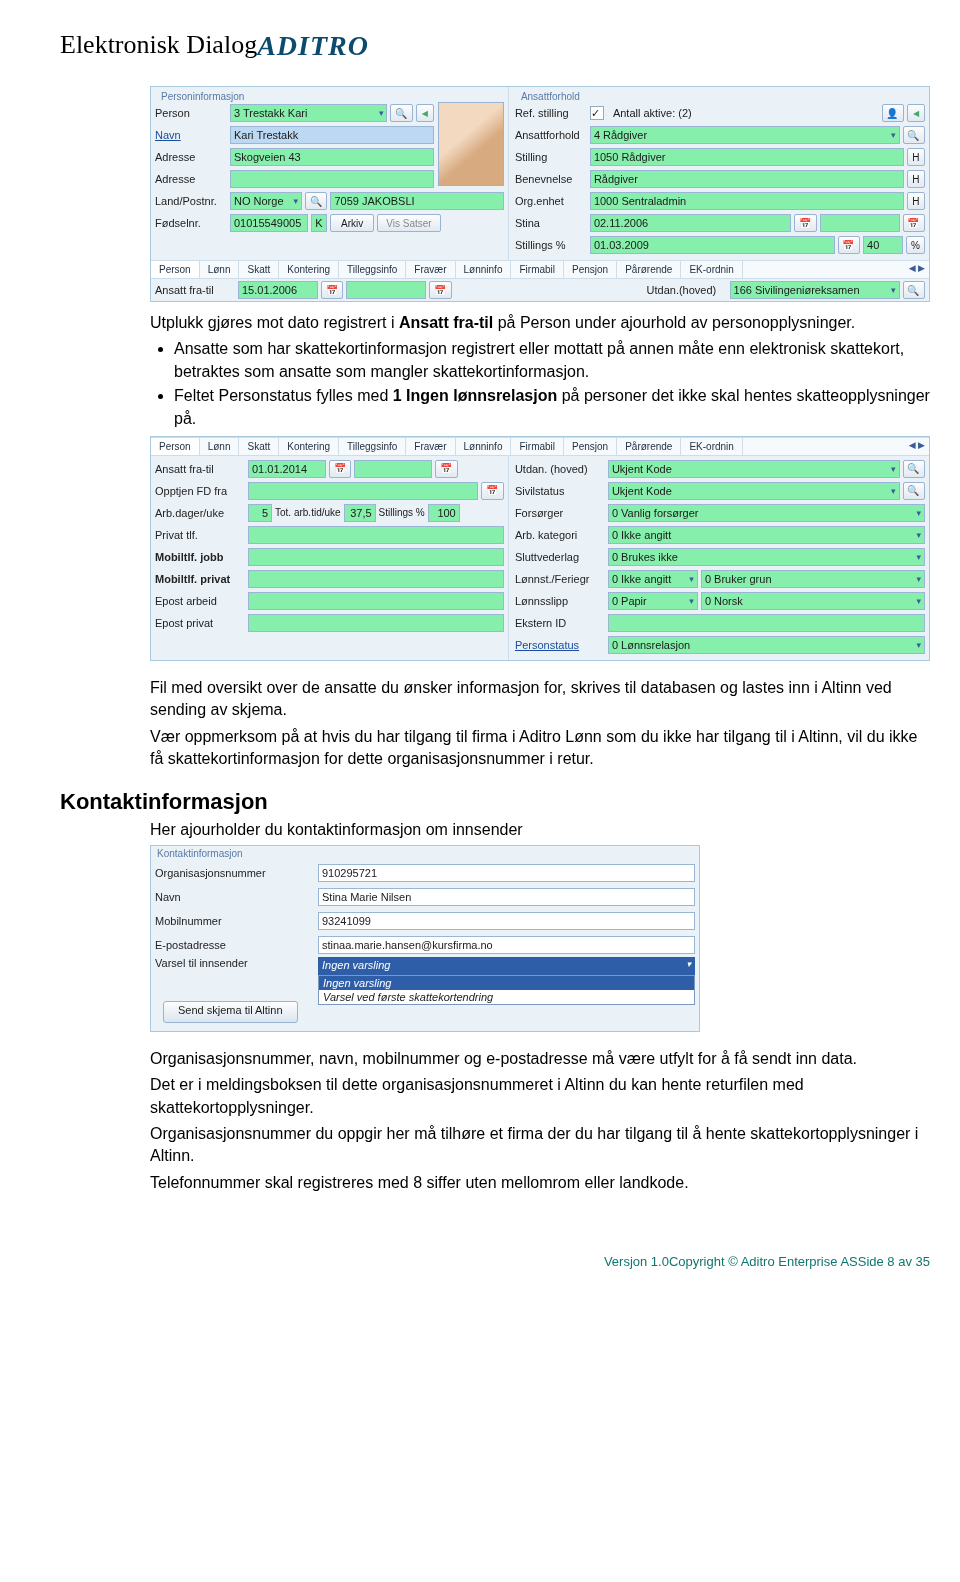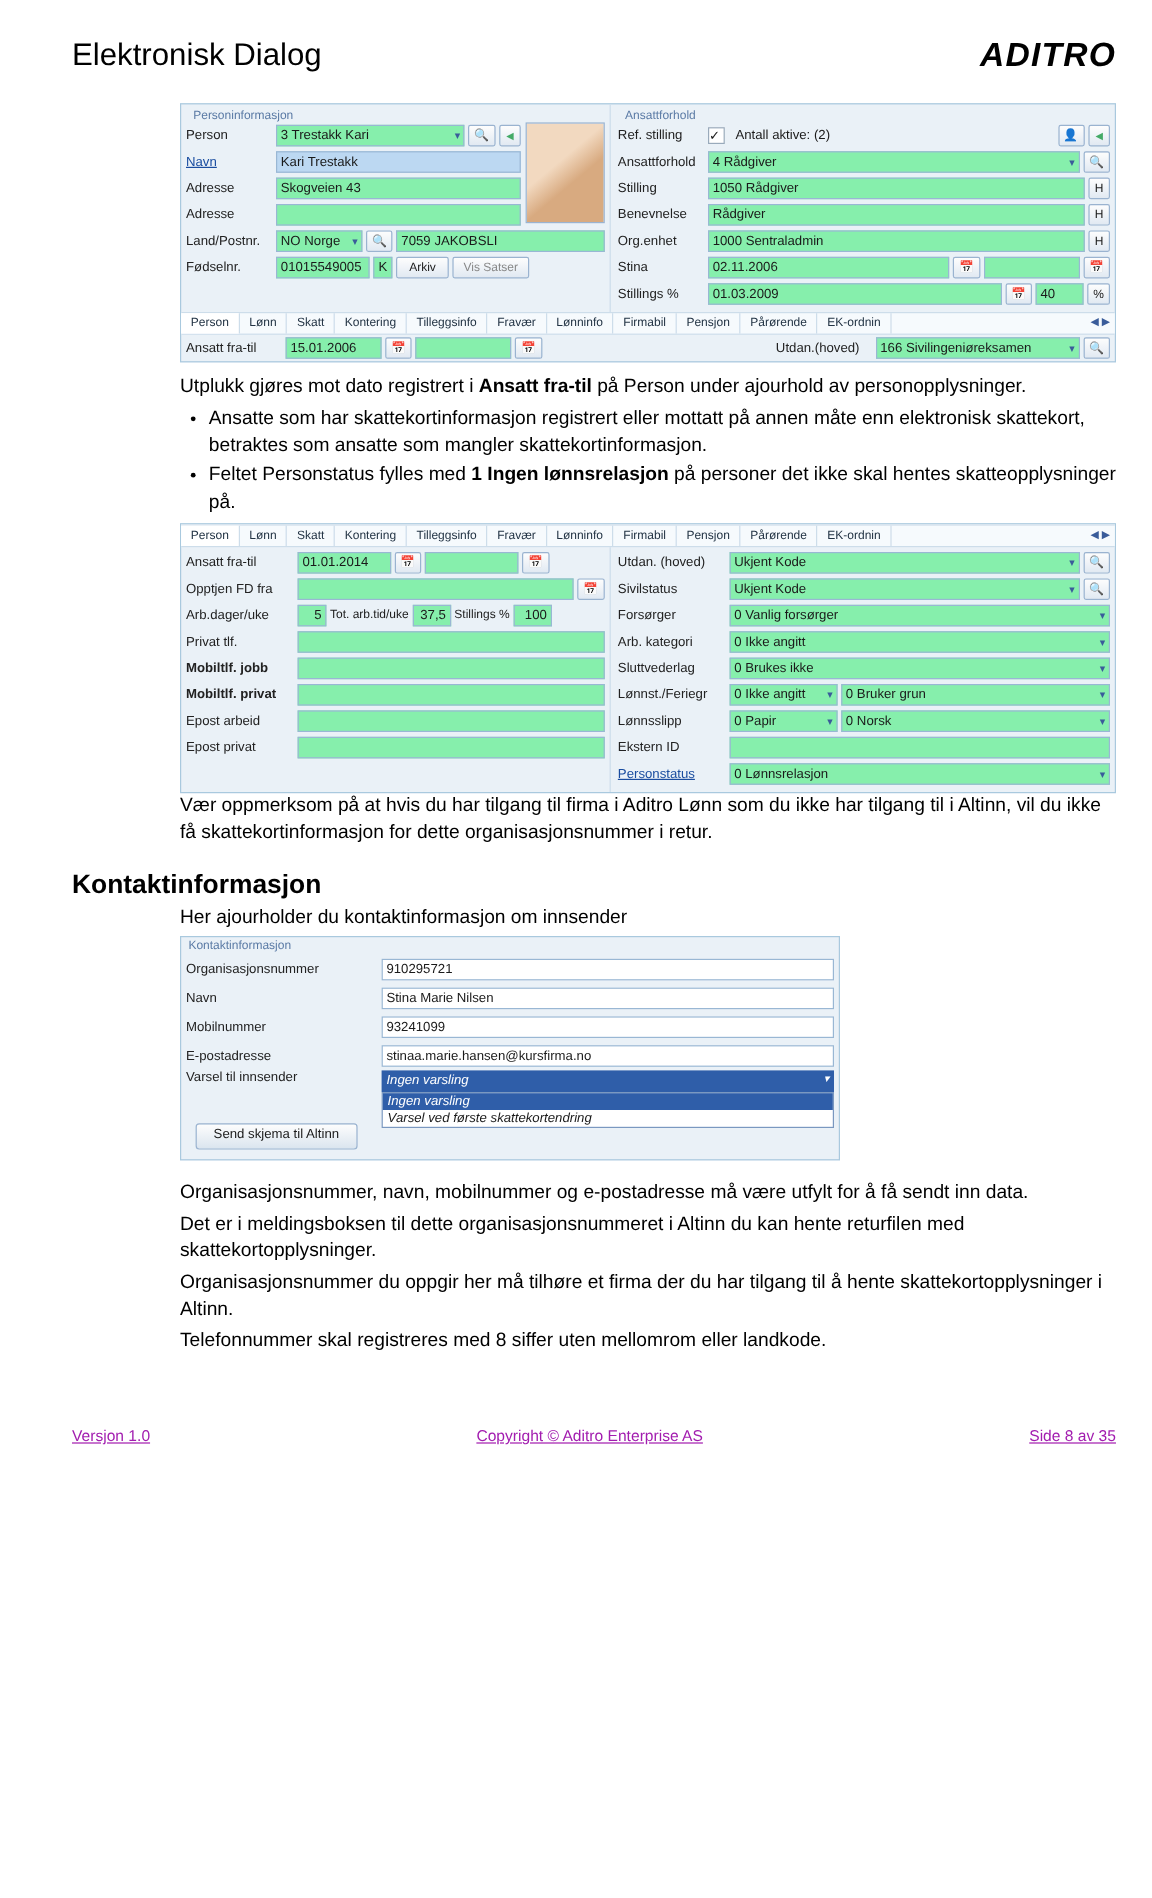--- a/index.html
+++ b/index.html
@@ -7,30 +7,30 @@
     font-family: Verdana, Arial, sans-serif;
     background: #fff;
     width: 960px;
     margin: 0 auto;
     color: #000;
     font-size: 13px;
   }
   .page { padding: 0 30px 20px 60px; }
   .header {
     display: flex;
-    justify-content: space-between;
     align-items: flex-start;
     padding: 30px 0 10px 0;
+    font-family: Liberation Serif, serif;
   }
   .doc-title { font-size: 26px; font-weight: normal; }
   .logo {
     font-size: 28px;
     font-weight: bold;
     font-style: italic;
-    color: #000000;
+    color: #0c4a6e;
     letter-spacing: 1px;
   }
   .content { margin-left: 90px; margin-top: 14px; }
   .content p { margin: 0 0 4px 0; line-height: 1.4; font-size: 16px; }
   .content ul { margin-left: 24px; margin-bottom: 6px; }
   .content ul li { line-height: 1.4; margin-bottom: 2px; font-size: 16px; }
   .content h2 { font-size: 22px; font-weight: bold; margin: 18px 0 4px -90px; }
   b { font-weight: bold; }
 
   .panel {
@@ -134,25 +134,24 @@
   }
   .dd-open .sel::after { content: "▾"; position: absolute; right: 4px; color:#fff; font-size:9px;}
   .dd-open .opts {
     position: absolute; top: 18px; left:0; right:0;
     background:#fff; border:1px solid #7a98c0; font-size:11px;
   }
   .dd-open .opts div { padding: 1px 4px; }
   .dd-open .opts .hi { background:#2f5ea9; color:#fff; }
 
   .footer {
-    display: flex; justify-content: space-between;
+    display: flex; justify-content: flex-end;
     font-size: 13px;
     margin-top: 60px;
-    color: #a21caf;
-    text-decoration: underline;
+    color: #0f766e;
   }
 </style>
 </head>
 <body>
 
 <div class="page">
 
   <div class="header">
     <div class="doc-title">Elektronisk Dialog</div>
     <div class="logo">ADITRO</div>
@@ -380,20 +379,21 @@
               <span class="field"></span>
             </div>
           <div class="row">
               <span class="lbl link">Personstatus</span>
               <span class="field dd">0 Lønnsrelasjon</span>
             </div>
         </div>
       </div>
     </div>
 
+    <p style="margin-top:16px">Fil med oversikt over de ansatte du ønsker informasjon for, skrives til databasen og lastes inn i Altinn ved sending av skjema.</p>
     <p>Vær oppmerksom på at hvis du har tilgang til firma i Aditro Lønn som du ikke har tilgang til i Altinn, vil du ikke få skattekortinformasjon for dette organisasjonsnummer i retur.</p>
 
     <h2>Kontaktinformasjon</h2>
     <p>Her ajourholder du kontaktinformasjon om innsender</p>
 
     <div class="panel panel3" style="margin-top:4px;">
       <div class="section-label">Kontaktinformasjon</div>
       <div class="col">
         <div class="row">
             <span class="lbl">Organisasjonsnummer</span>

